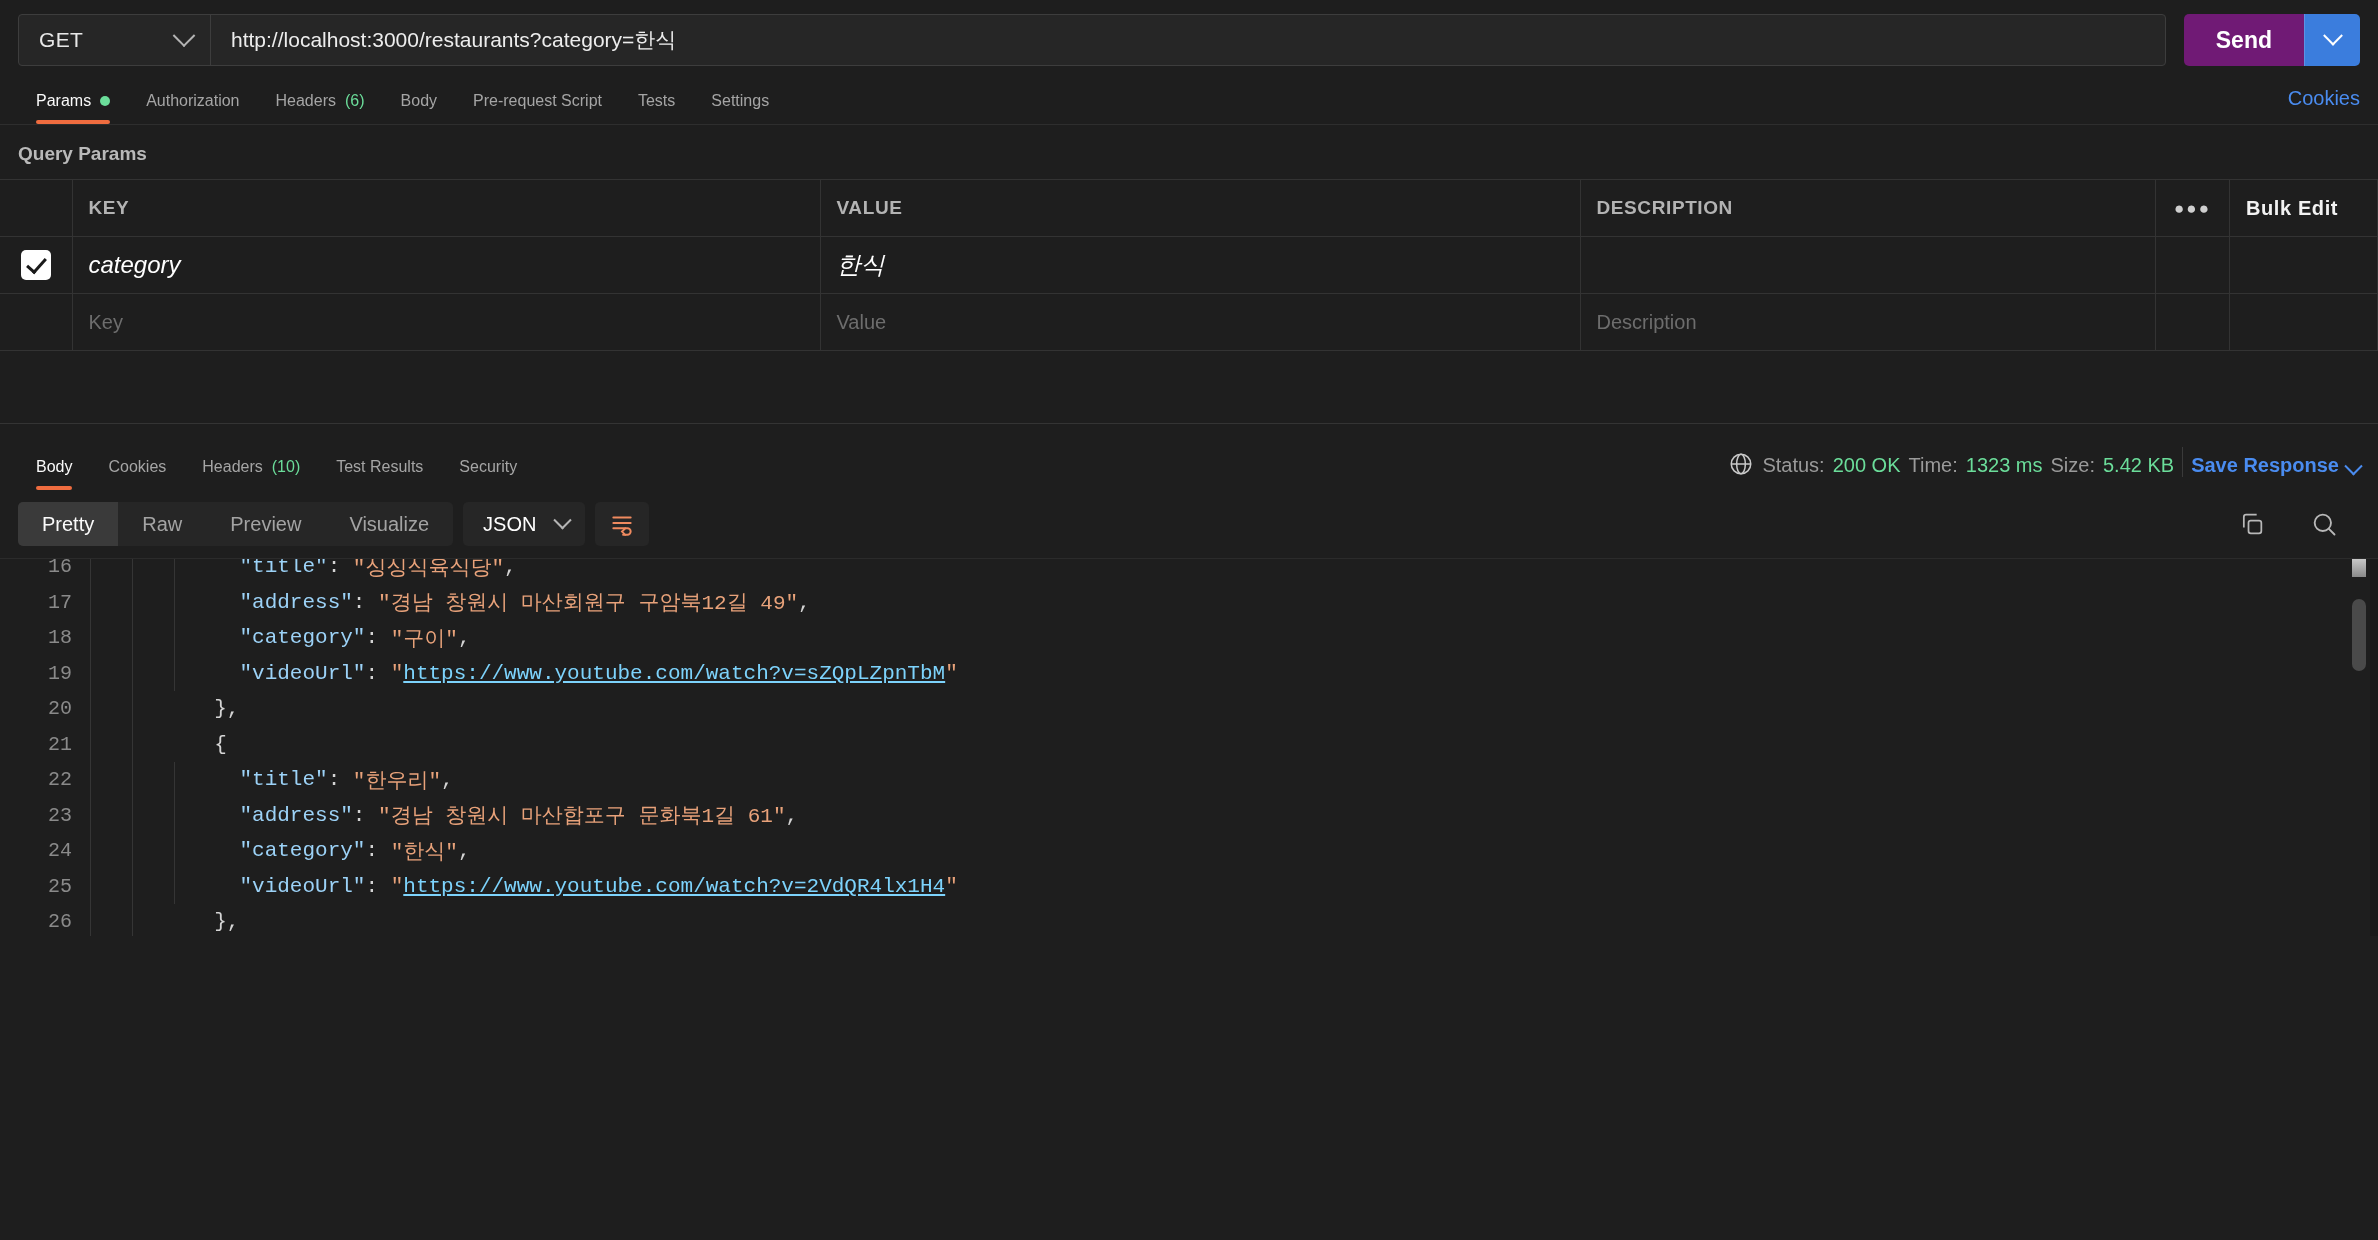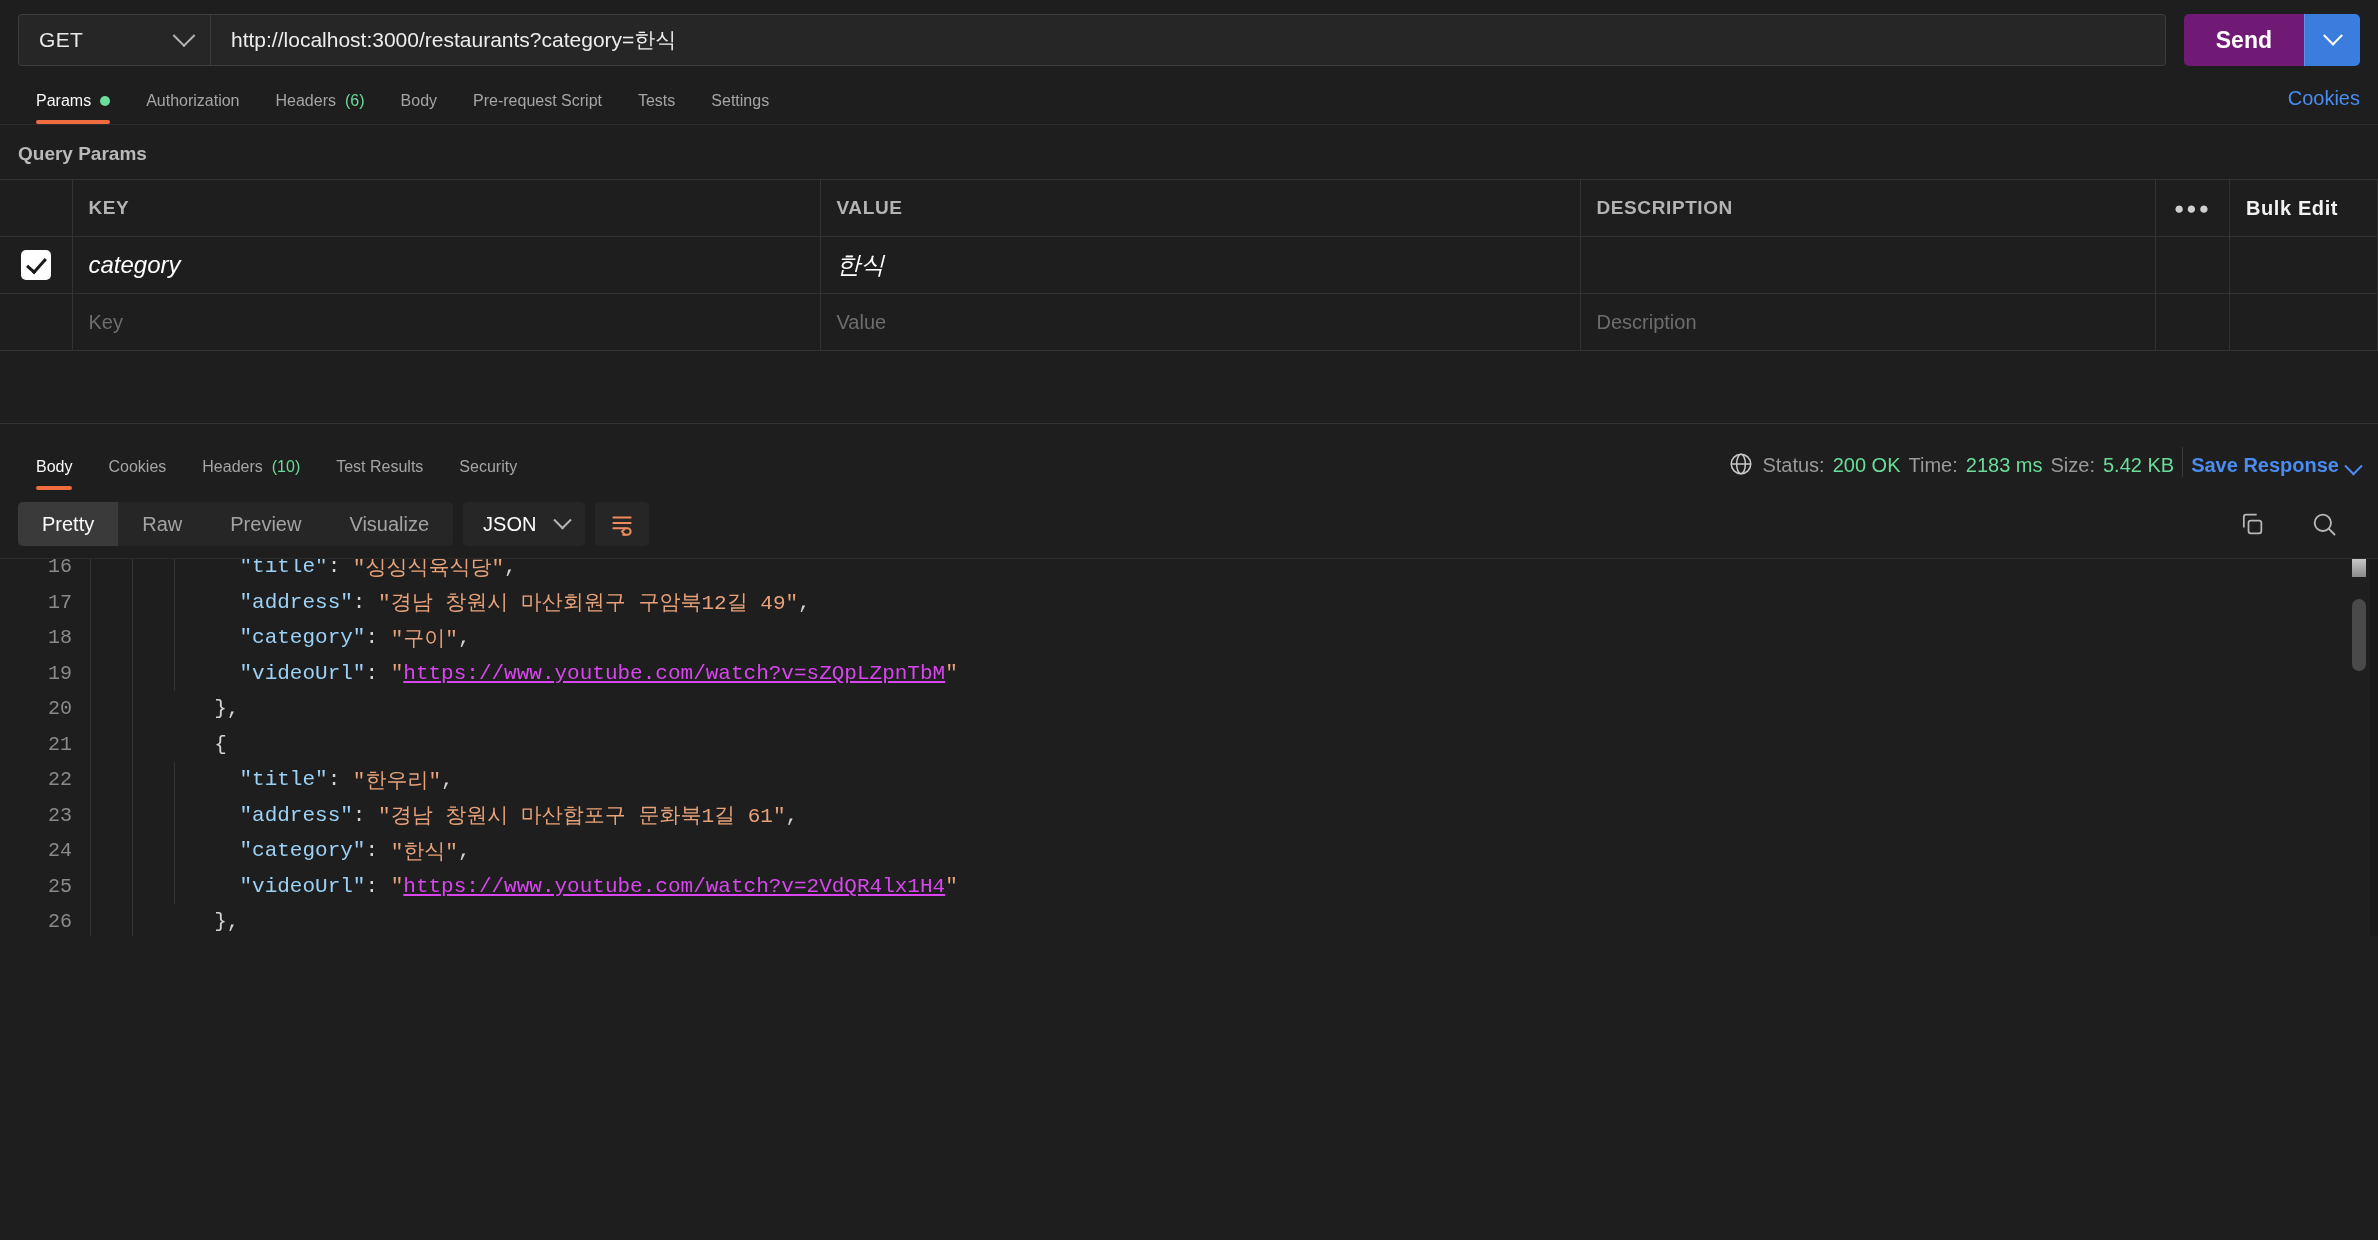--- a/index.html
+++ b/index.html
@@ -235,21 +235,21 @@
     color: #d4d4d4;
     padding-left: 14px;
     border-left: 1px solid #353535;
     height: 35.5px; display: flex; align-items: center;
     flex: 1 1 auto; min-width: 0;
   }
   .codetext.nobar { border-left: 1px solid transparent; }
   .k { color: #9cd2f7; }
   .s { color: #e8a27a; }
   .p { color: #d4d4d4; }
-  .u { color: #d946ef; text-decoration: underline; }
+  .u { color: #7dd3fc; text-decoration: underline; }
   .vscroll {
     position: absolute; right: 12px; width: 14px;
     background: #4a4a4a; border-radius: 7px;
   }
   .vscroll-top { position: absolute; right: 12px; top: 0; width: 14px; height: 18px;
     background: linear-gradient(#c8c8c8,#8a8a8a); }
   .right-rail { position: absolute; right: 0; top: 0; bottom: 0; width: 8px; background: #1a1a1a; }
 </style>
 </head>
 <body>
@@ -357,21 +357,21 @@
     <span class="globe">
       <svg width="26" height="26" viewBox="0 0 24 24" fill="none" stroke="#c9c9c9" stroke-width="1.4">
         <circle cx="12" cy="12" r="9"></circle>
           <ellipse cx="12" cy="12" rx="4" ry="9"></ellipse>
           <line x1="3" y1="12" x2="21" y2="12"></line>
       </svg>
     </span>
     <span class="meta-label">Status:</span>
     <span class="meta-val">200 OK</span>
     <span class="meta-label">Time:</span>
-    <span class="meta-val">2183 ms</span>
+    <span class="meta-val">1323 ms</span>
     <span class="meta-label">Size:</span>
     <span class="meta-val">5.42 KB</span>
     <span class="meta-sep"></span>
     <span class="save-resp">Save Response</span>
     <span class="chev" style="border-color:#4a8cf0;width:13px;height:13px;"></span>
   </div>
 </div>
 
 <div class="body-toolbar">
   <div class="segmented" id="view-modes">

